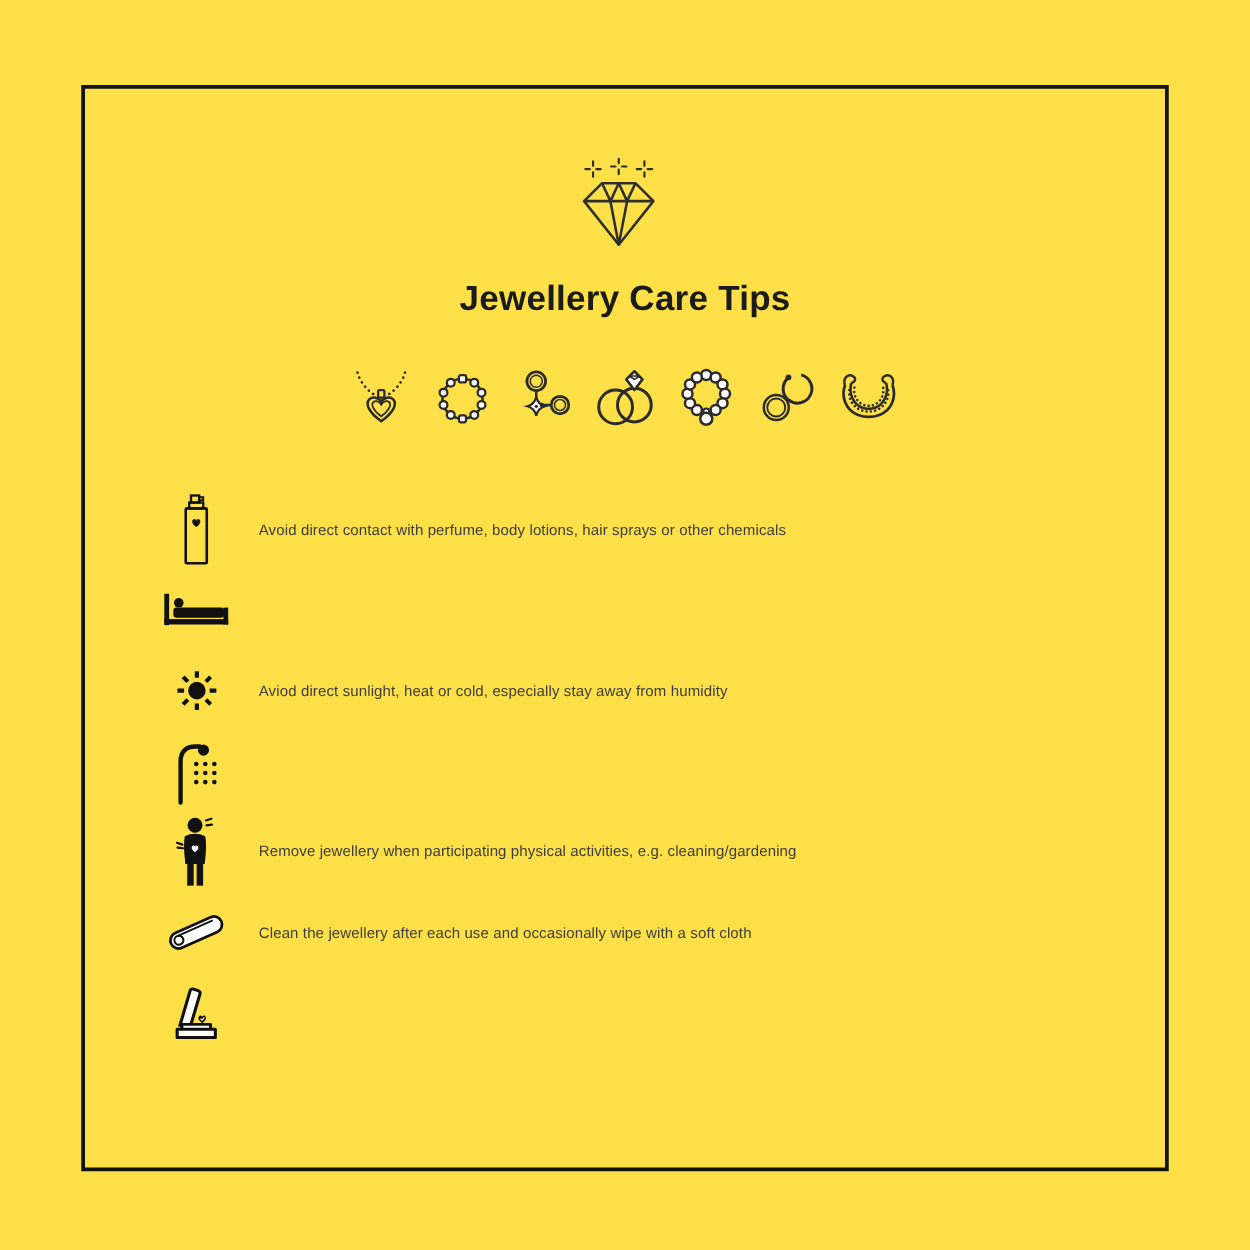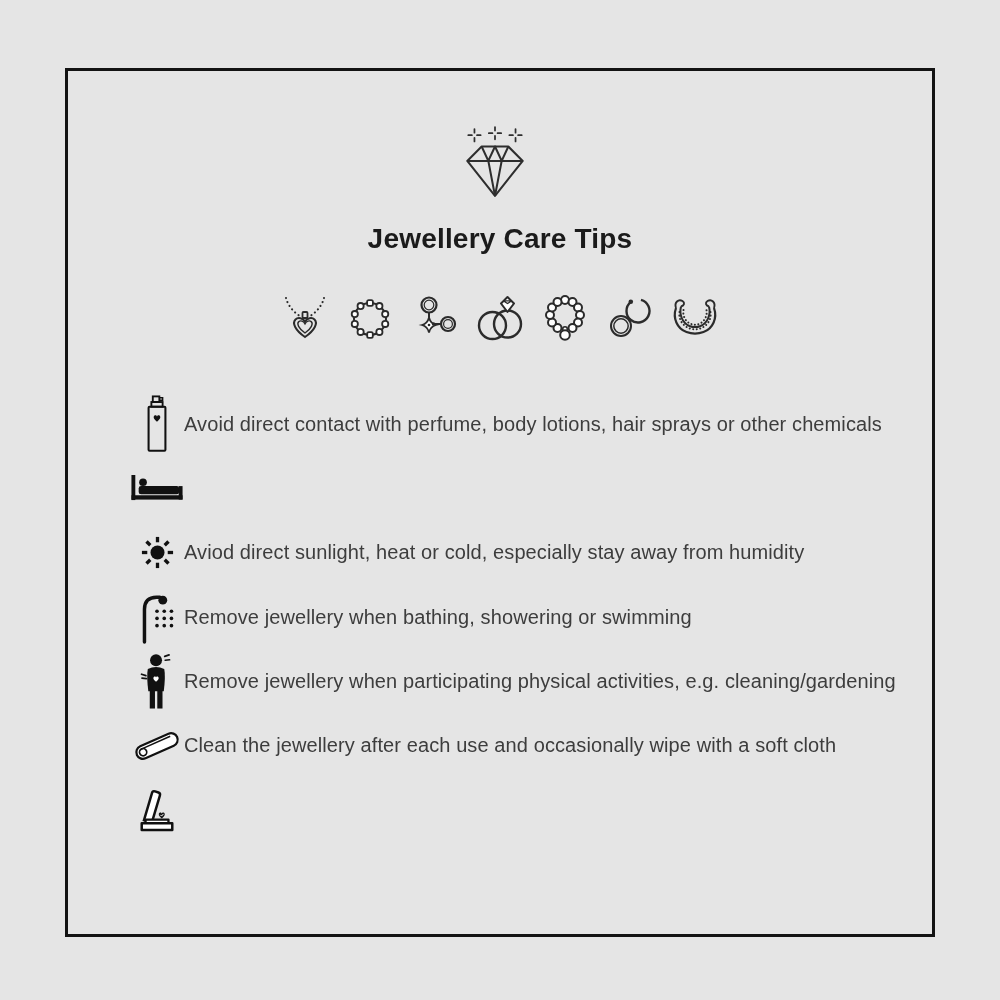--- a/index.html
+++ b/index.html
@@ -1,30 +1,30 @@
 <!DOCTYPE html>
 <html><head>
 <meta charset="utf-8">
 <style>
   html,body{margin:0;padding:0;background:#fff;}
-  .page{position:relative;width:1000px;height:1000px;background:#e5e5e5;
+  .page{position:relative;width:1000px;height:1000px;background:#fde047;
         font-family:"Liberation Sans",sans-serif;overflow:hidden;}
   .frame{position:absolute;left:65px;top:68px;width:870px;height:869px;
          border:3px solid #131313;box-sizing:border-box;}
   .diamond-wrap{position:absolute;left:462px;top:126px;}
   .page-title{position:absolute;left:0;top:223px;width:1000px;margin:0;
               text-align:center;font-size:28px;font-weight:bold;color:#1b1b1b;
               letter-spacing:.2px;}
   .jewellery-row{position:absolute;left:0;top:292px;width:1000px;display:flex;
                  justify-content:center;align-items:center;gap:13px;}
   .jewellery-row svg{display:block;}
   .tips{position:absolute;left:130px;top:392px;width:800px;}
   .tip-row{display:flex;align-items:center;height:64.3px;}
   .tip-icon{flex:0 0 54px;width:54px;display:flex;justify-content:center;align-items:center;}
-  .tip-text{font-size:20px;color:#3d3d3d;letter-spacing:.1px;white-space:nowrap;text-align:right;}
+  .tip-text{margin-left:23px;font-size:12px;color:#3d3d3d;letter-spacing:.1px;white-space:nowrap;text-align:right;}
 </style>
 </head>
 <body>
 
 <div class="page">
   <div class="frame"></div>
 
   <div class="diamond-wrap">
     <svg width="66" height="76" viewBox="0 0 64 74" fill="none" stroke="#2e2e2e">
       <g stroke-width="1.7" stroke-linecap="round">
@@ -169,21 +169,20 @@
               <circle cx="35" cy="22" r="1.9"></circle>
       <circle cx="20" cy="29.5" r="1.9"></circle>
               <circle cx="27.5" cy="29.5" r="1.9"></circle>
               <circle cx="35" cy="29.5" r="1.9"></circle>
       <circle cx="20" cy="37" r="1.9"></circle>
               <circle cx="27.5" cy="37" r="1.9"></circle>
               <circle cx="35" cy="37" r="1.9"></circle>
     </g>
   </svg>
         </span>
-      <span class="tip-text">Remove jewellery when bathing, showering or swimming</span>
     </div>
       <div class="tip-row">
       <span class="tip-icon">
           <svg width="46" height="56" viewBox="0 0 46 58" fill="none" stroke="none">
     <circle cx="22" cy="7.5" r="6.2" fill="#111111"></circle>
     <path d="M13.5,16.5 Q22,12.5 30.5,16.5 Q32,24 30,39.5 L14,39.5 Q12,24 13.5,16.5 Z" fill="#111111"></path>
     <rect x="15.5" y="39" width="5.4" height="18.5" fill="#111111"></rect>
     <rect x="23.3" y="39" width="5.4" height="18.5" fill="#111111"></rect>
     <path d="M22,29.8 C19.2,27.8 18.5,25.7 19.9,24.6 C20.9,23.8 22,24.4 22,25.5 C22,24.4 23.1,23.8 24.1,24.6 C25.5,25.7 24.8,27.8 22,29.8 Z" fill="#ffffff"></path>
     <g stroke="#111111" stroke-width="1.8" stroke-linecap="round">

